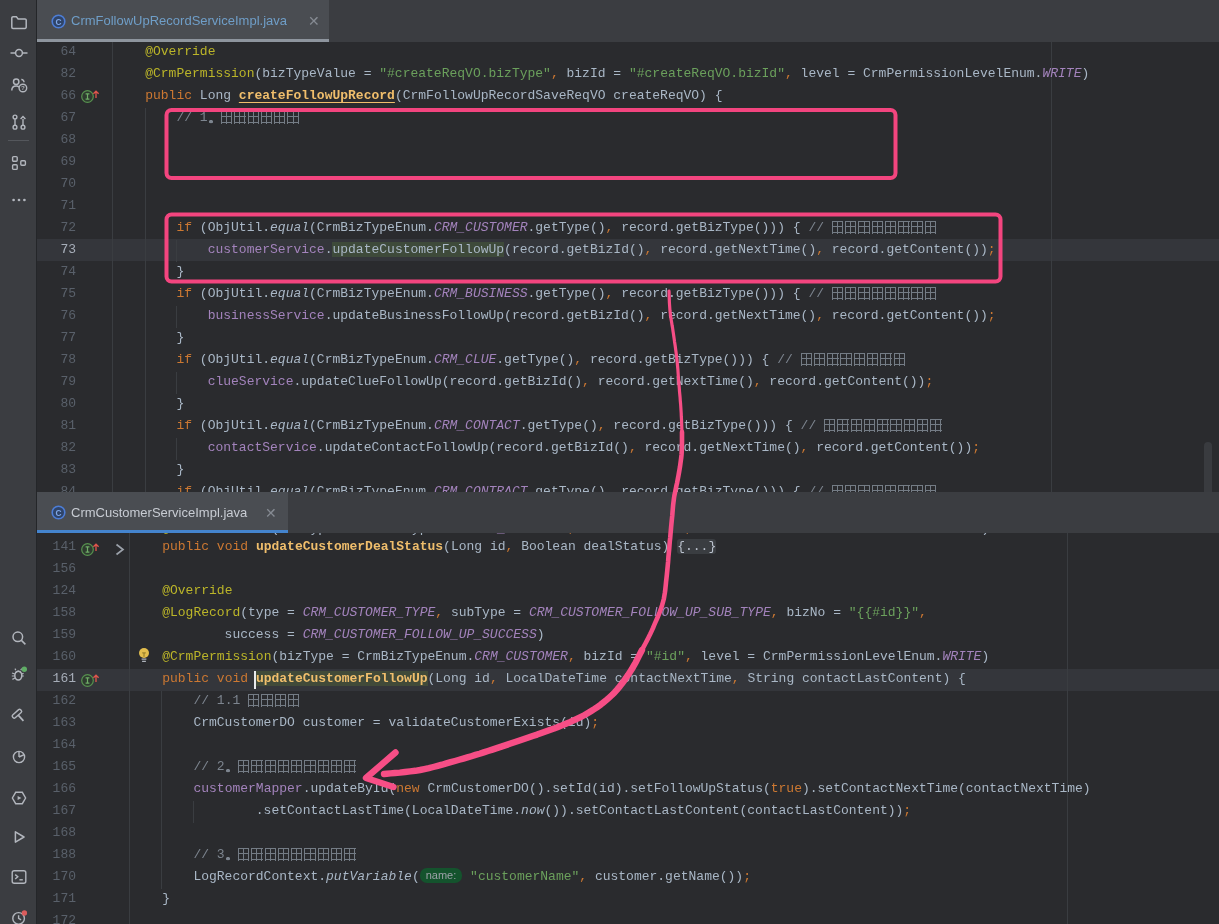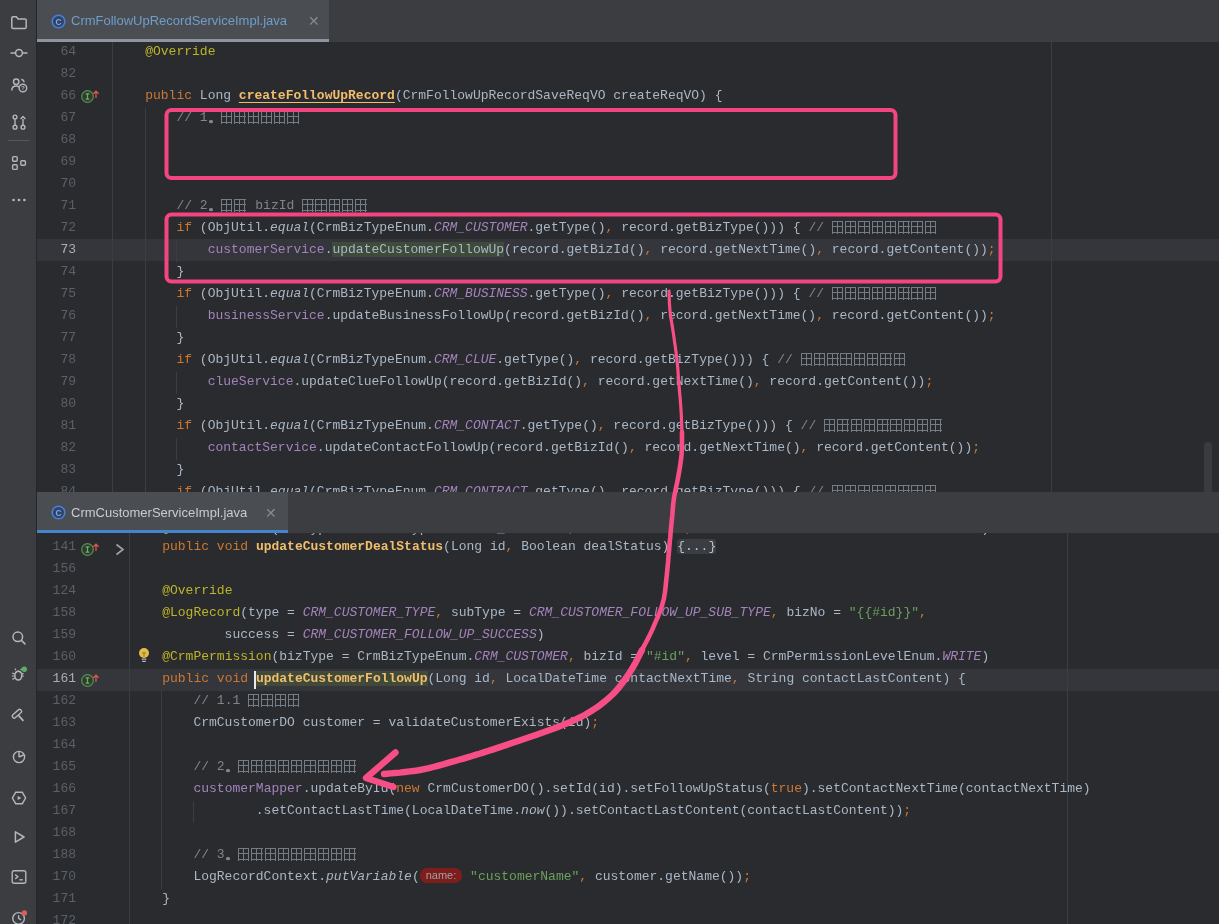--- a/index.html
+++ b/index.html
@@ -20,21 +20,21 @@
 .s{color:#6BA05C}
 .c{color:#7D858F}
 .f{color:#A383BC}
 .t{color:#A383BC;font-style:italic}
 .i{font-style:italic}
 .m{color:#F0BE6C;font-weight:bold}
 .u{text-decoration:underline;text-underline-offset:3px;text-decoration-thickness:1px}
 .hl1{background:#3E4A3A}
 .hl2{background:#414A39}
 .fold{background:#3A3D41;color:#BAC1CC;border-radius:3px}
-.hint{display:inline-block;background:#7f1d1d;color:#9CA1A8;font-family:"Liberation Sans",sans-serif;
+.hint{display:inline-block;background:#14532d;color:#9CA1A8;font-family:"Liberation Sans",sans-serif;
  font-size:11px;line-height:15px;height:15px;border-radius:7px;padding:0 6px;vertical-align:1px}
 .cj{display:inline-block;width:11.4px;height:13px;margin:0 1.9px 0 0;vertical-align:-2.5px;opacity:.9;
  background:
  linear-gradient(#7D858F,#7D858F) 5.2px 0/1.2px 100% no-repeat,
  linear-gradient(#7D858F,#7D858F) 0 0/100% 1.2px no-repeat,
  linear-gradient(#7D858F,#7D858F) 0 5.6px/100% 1.2px no-repeat,
  linear-gradient(#7D858F,#7D858F) 0 100%/100% 1.2px no-repeat,
  linear-gradient(#7D858F,#7D858F) 0 0/1.2px 100% no-repeat,
  linear-gradient(#7D858F,#7D858F) 100% 0/1.2px 100% no-repeat}
 .fw{display:inline-block;width:13.3px;height:13px;vertical-align:-2.5px;
@@ -82,24 +82,24 @@
       <div class="num" style="top:263px">76</div>
       <div class="num" style="top:285px">77</div>
       <div class="num" style="top:307px">78</div>
       <div class="num" style="top:329px">79</div>
       <div class="num" style="top:351px">80</div>
       <div class="num" style="top:373px">81</div>
       <div class="num" style="top:395px">82</div>
       <div class="num" style="top:417px">83</div>
       <div class="num" style="top:439px">84</div>
  <div class="cl" style="left:114px;top:-1px">    <span class="a">@Override</span></div>
+      <div class="cl" style="left:114px;top:21px">    <span class="a">@CrmPermission</span>(bizTypeValue = <span class="s">"#createReqVO.bizType"</span><span class="k">,</span> bizId = <span class="s">"#createReqVO.bizId"</span><span class="k">,</span> level = CrmPermissionLevelEnum.<span class="t">WRITE</span>)</div>
       <div class="cl" style="left:114px;top:43px">    <span class="k">public</span> Long <span class="m u">createFollowUpRecord</span>(CrmFollowUpRecordSaveReqVO createReqVO) {</div>
       <div class="cl" style="left:114px;top:65px">        <span class="c">// 1</span><i class="fw"></i><i class="cj"></i><i class="cj"></i><i class="cj"></i><i class="cj"></i><i class="cj"></i><i class="cj"></i></div>
       <div class="cl" style="left:114px;top:131px"></div>
-      <div class="cl" style="left:114px;top:153px">        <span class="c">// 2</span><i class="fw"></i><i class="cj"></i><i class="cj"></i><span class="c"> bizId </span><i class="cj"></i><i class="cj"></i><i class="cj"></i><i class="cj"></i><i class="cj"></i></div>
       <div class="cl" style="left:114px;top:175px">        <span class="k">if</span> (ObjUtil.<span class="i">equal</span>(CrmBizTypeEnum.<span class="t">CRM_CUSTOMER</span>.getType()<span class="k">,</span> record.getBizType())) { <span class="c">// </span><i class="cj"></i><i class="cj"></i><i class="cj"></i><i class="cj"></i><i class="cj"></i><i class="cj"></i><i class="cj"></i><i class="cj"></i></div>
       <div class="cl" style="left:114px;top:197px">            <span class="f">customerService</span>.<span class="hl1">updateCustomerFollowUp</span>(record.getBizId()<span class="k">,</span> record.getNextTime()<span class="k">,</span> record.getContent())<span class="k">;</span></div>
       <div class="cl" style="left:114px;top:219px">        }</div>
       <div class="cl" style="left:114px;top:241px">        <span class="k">if</span> (ObjUtil.<span class="i">equal</span>(CrmBizTypeEnum.<span class="t">CRM_BUSINESS</span>.getType()<span class="k">,</span> record.getBizType())) { <span class="c">// </span><i class="cj"></i><i class="cj"></i><i class="cj"></i><i class="cj"></i><i class="cj"></i><i class="cj"></i><i class="cj"></i><i class="cj"></i></div>
       <div class="cl" style="left:114px;top:263px">            <span class="f">businessService</span>.updateBusinessFollowUp(record.getBizId()<span class="k">,</span> record.getNextTime()<span class="k">,</span> record.getContent())<span class="k">;</span></div>
       <div class="cl" style="left:114px;top:285px">        }</div>
       <div class="cl" style="left:114px;top:307px">        <span class="k">if</span> (ObjUtil.<span class="i">equal</span>(CrmBizTypeEnum.<span class="t">CRM_CLUE</span>.getType()<span class="k">,</span> record.getBizType())) { <span class="c">// </span><i class="cj"></i><i class="cj"></i><i class="cj"></i><i class="cj"></i><i class="cj"></i><i class="cj"></i><i class="cj"></i><i class="cj"></i></div>
       <div class="cl" style="left:114px;top:329px">            <span class="f">clueService</span>.updateClueFollowUp(record.getBizId()<span class="k">,</span> record.getNextTime()<span class="k">,</span> record.getContent())<span class="k">;</span></div>
       <div class="cl" style="left:114px;top:351px">        }</div>
       <div class="cl" style="left:114px;top:373px">        <span class="k">if</span> (ObjUtil.<span class="i">equal</span>(CrmBizTypeEnum.<span class="t">CRM_CONTACT</span>.getType()<span class="k">,</span> record.getBizType())) { <span class="c">// </span><i class="cj"></i><i class="cj"></i><i class="cj"></i><i class="cj"></i><i class="cj"></i><i class="cj"></i><i class="cj"></i><i class="cj"></i><i class="cj"></i></div>

